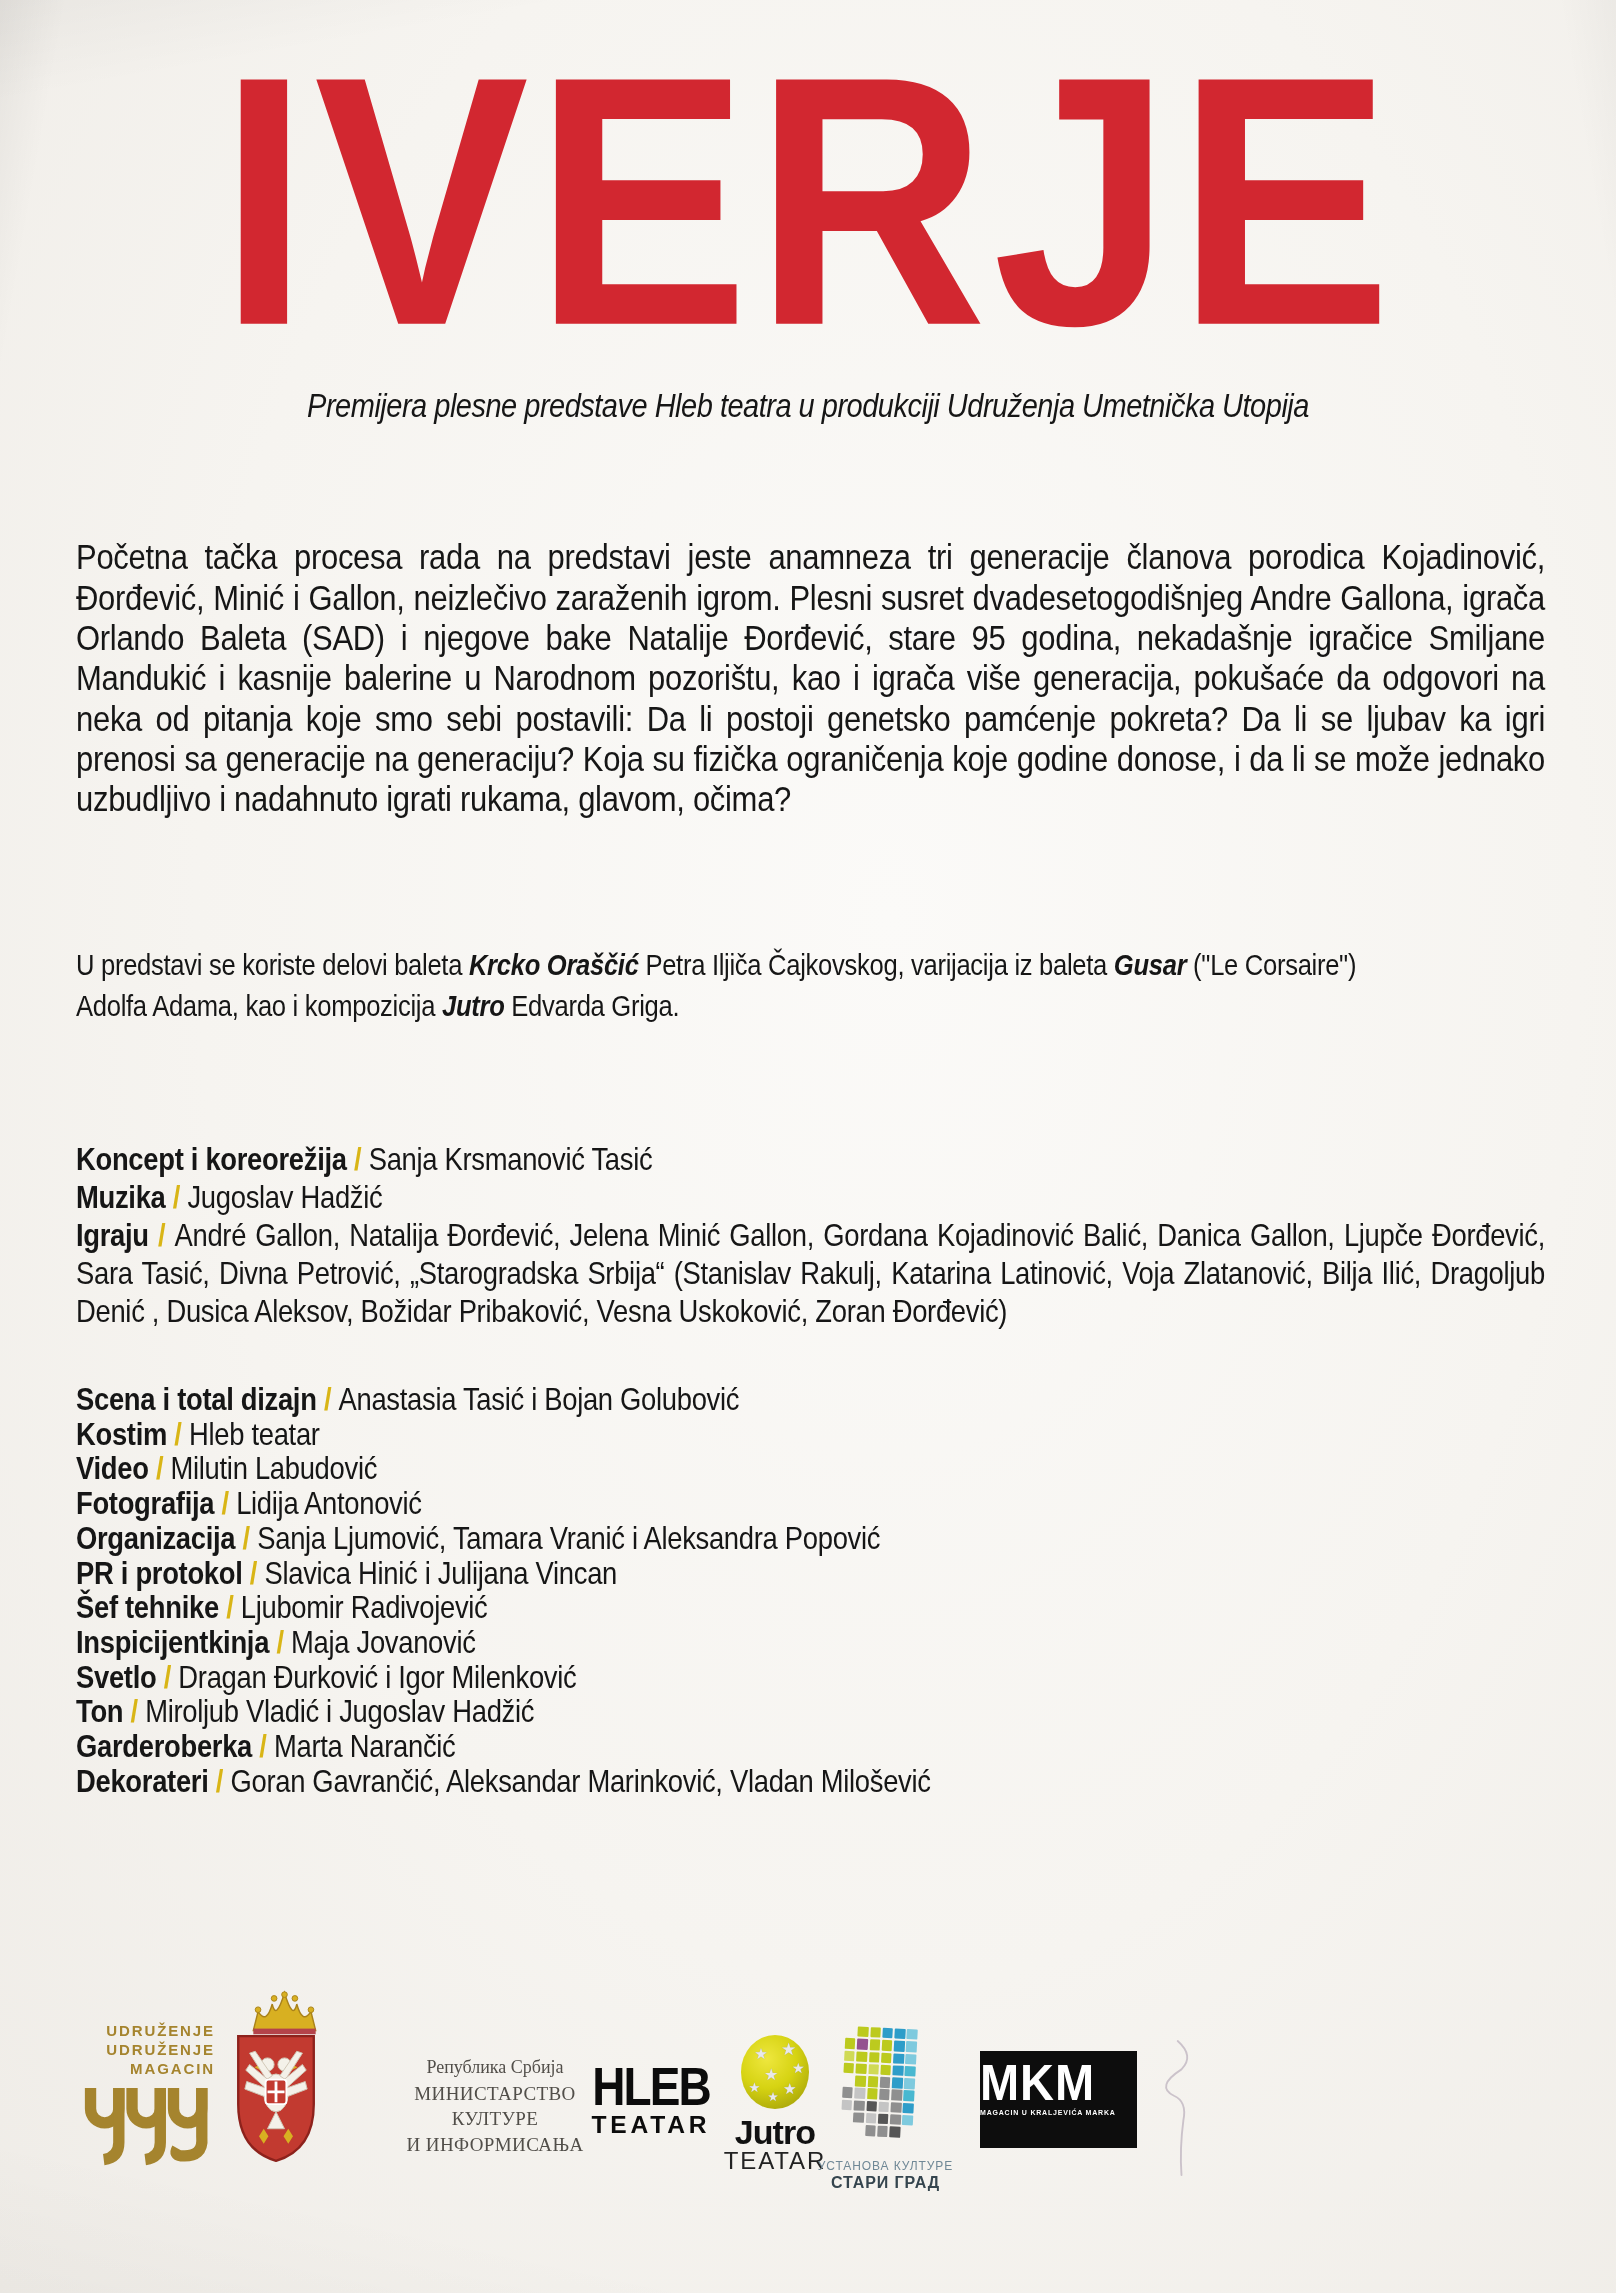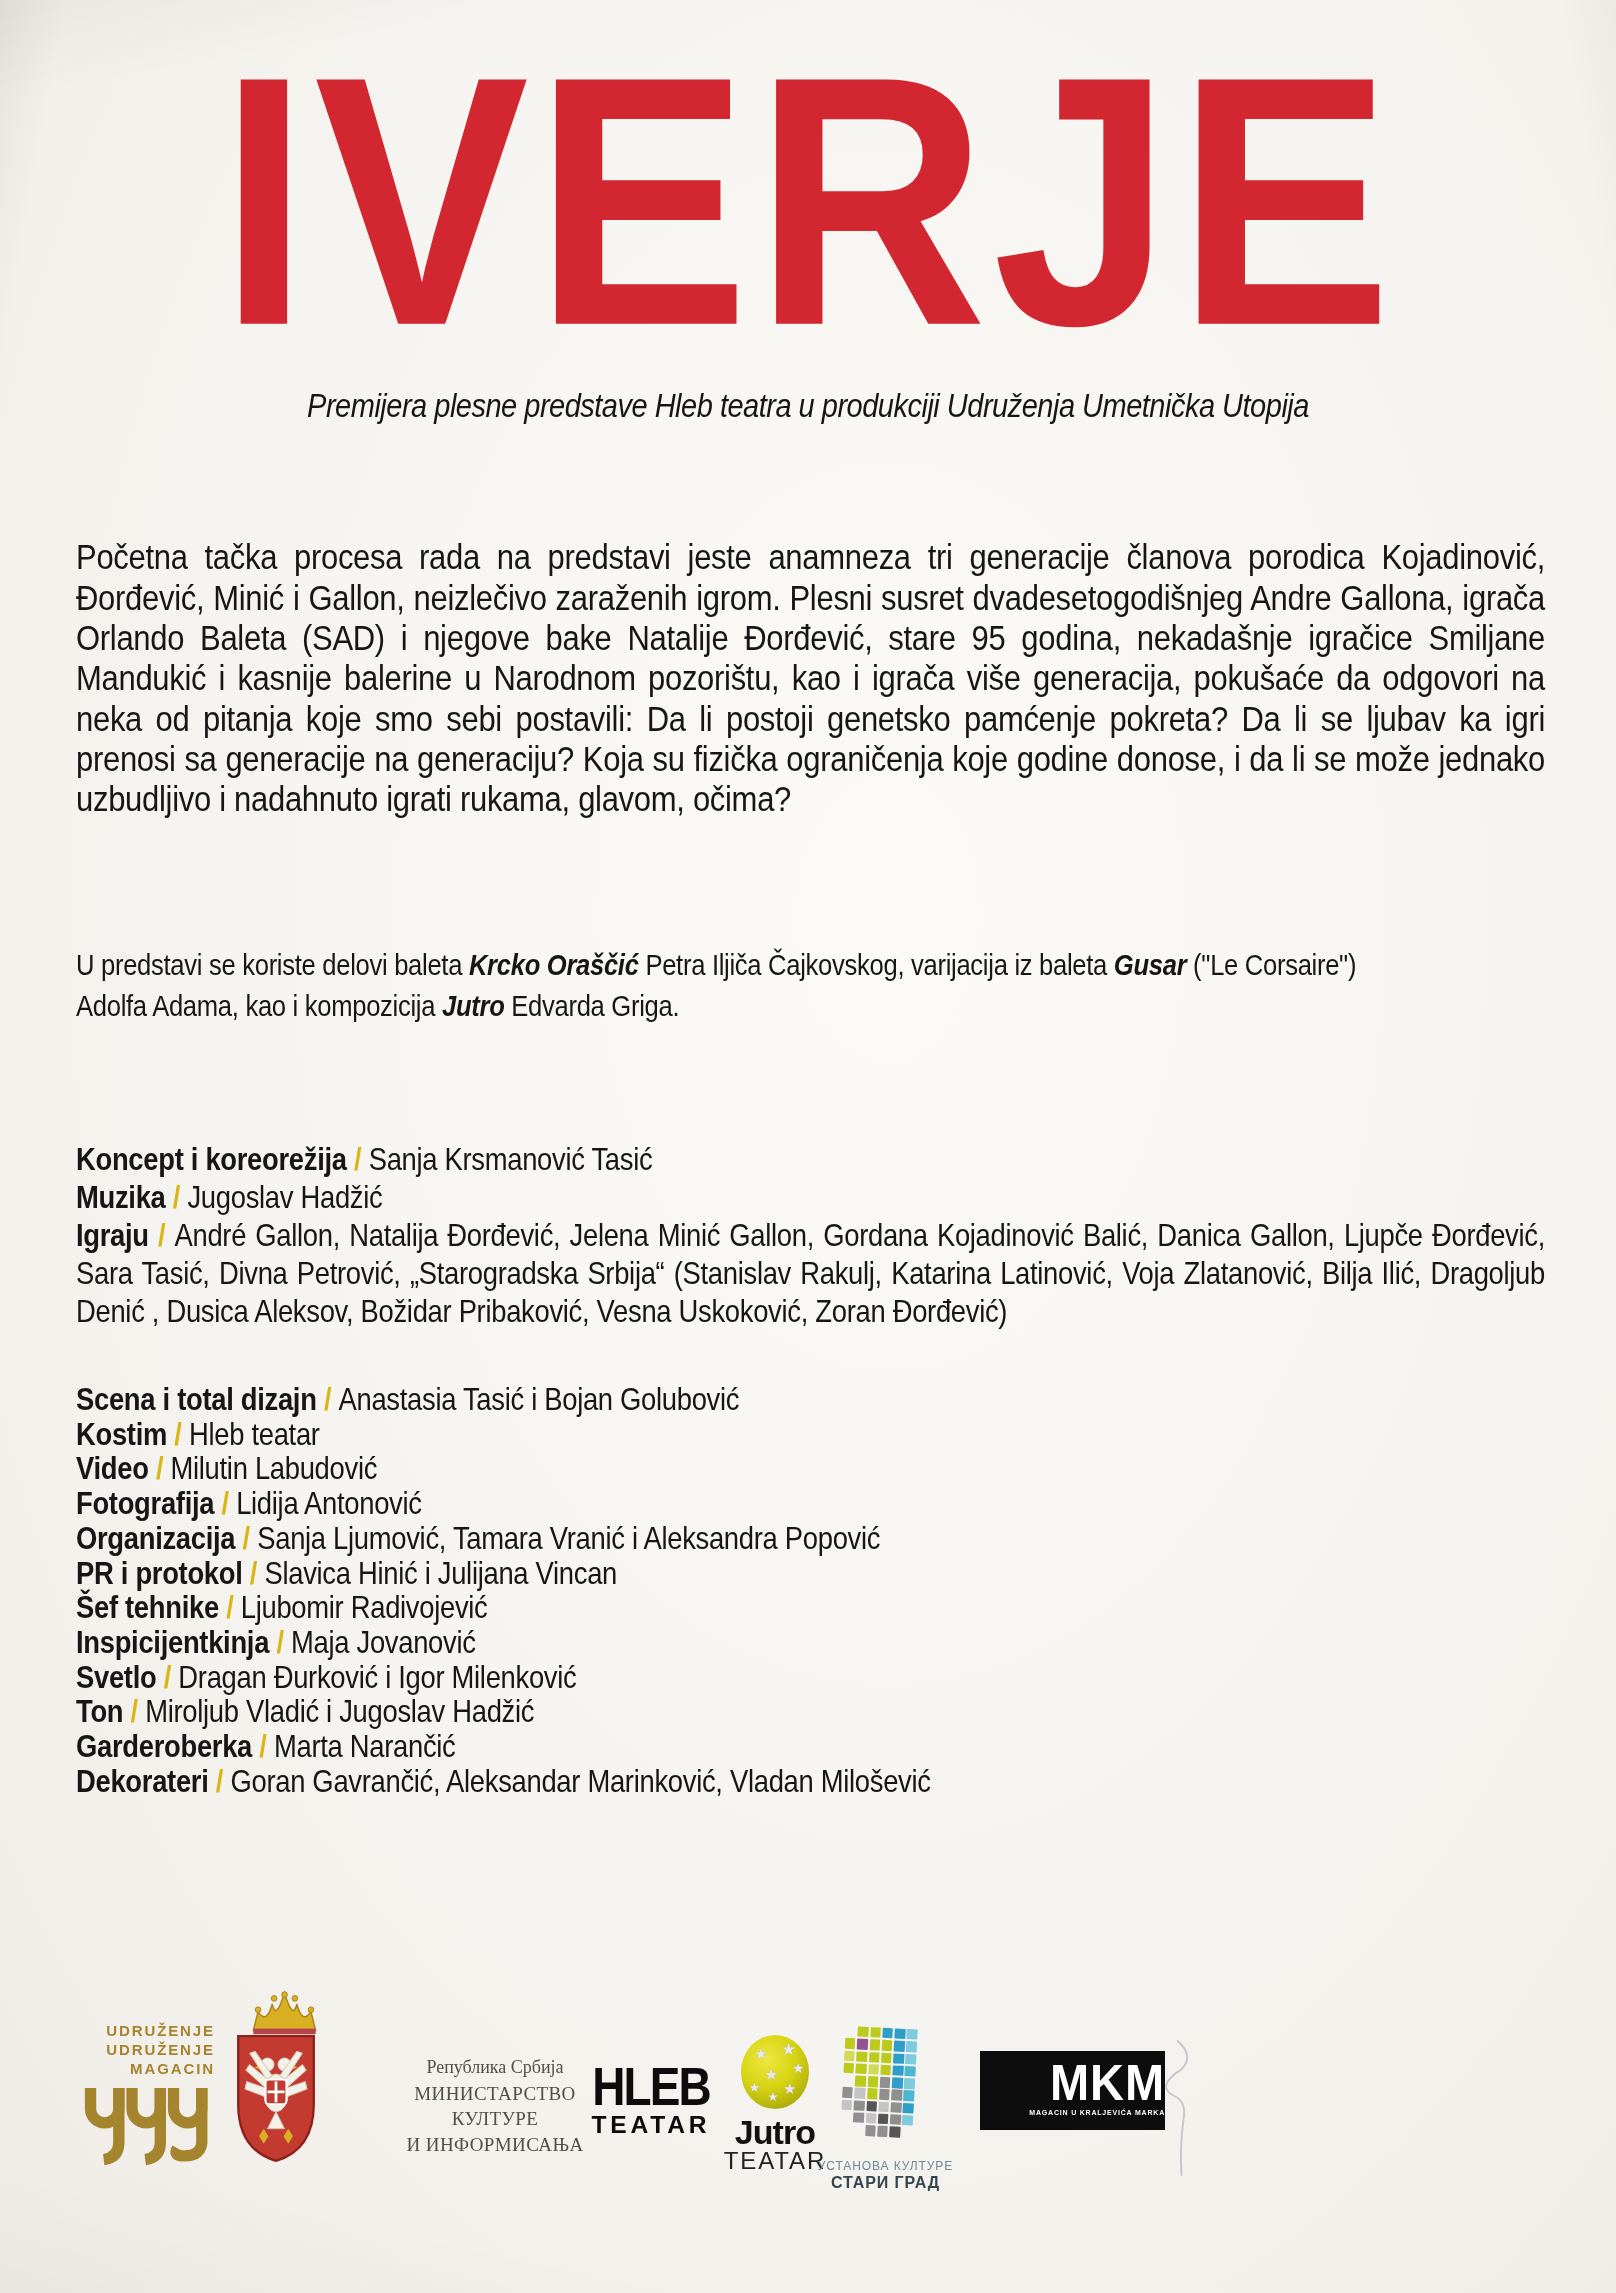--- a/index.html
+++ b/index.html
@@ -104,22 +104,22 @@
   .mosaic{
     width:86px;margin:0 auto;
     display:grid;grid-template-columns:repeat(7,10.4px);grid-auto-rows:10.4px;gap:1.9px;
     transform:rotate(3deg);
   }
   .mosaic i{display:block;border-radius:0.9px;}
   .starigrad .s1{font-size:12px;letter-spacing:0.9px;color:#6f8896;margin-top:22px;line-height:14px;}
   .starigrad .s2{font-size:16px;font-weight:bold;letter-spacing:0.9px;color:#35454e;line-height:19px;}
 
   .mkm{
-    position:absolute;left:980px;top:2051px;width:157px;height:79px;
-    background:#0d0d0d;color:#fff;text-align:right;padding-left:28px;
+    position:absolute;left:980px;top:2051px;width:157px;height:97px;
+    background:#0d0d0d;color:#fff;text-align:left;
   }
   .mkm .k1{font-size:47px;font-weight:900;letter-spacing:0.9px;line-height:53px;margin-top:3.8px;transform:scaleY(1.05);transform-origin:center top;}
   .mkm .k2{font-size:7px;font-weight:bold;letter-spacing:0.8px;line-height:9.5px;}
 
   .pencil{position:absolute;left:1140px;top:2037px;opacity:0.45;}
 
   .contact{
     position:absolute;left:1259px;top:2067px;width:305px;text-align:right;
     font-family:"Liberation Serif", serif;font-size:27.4px;line-height:31px;color:#141414;
   }

